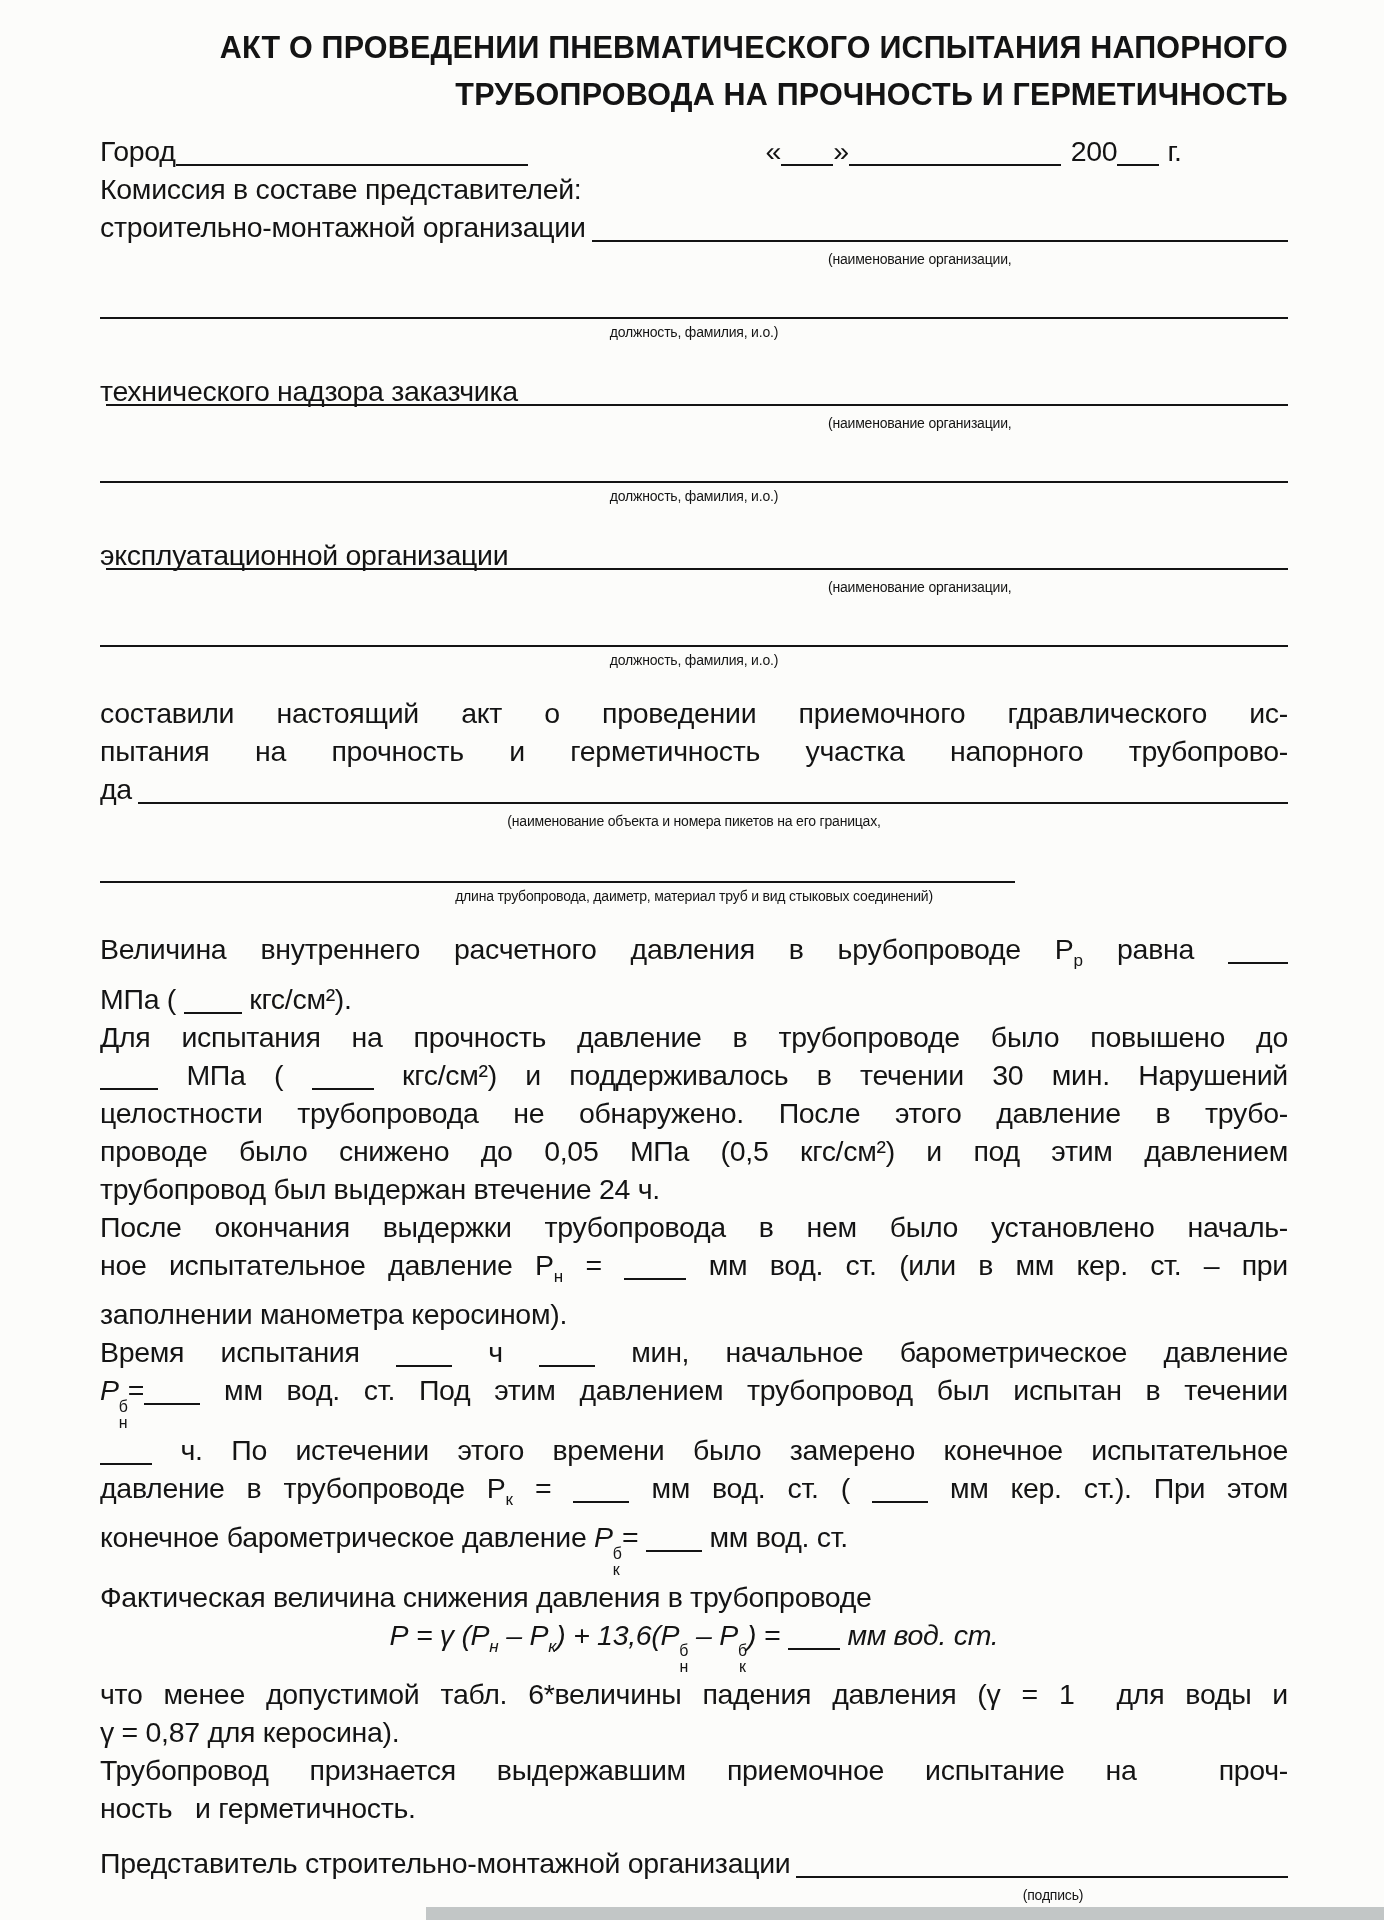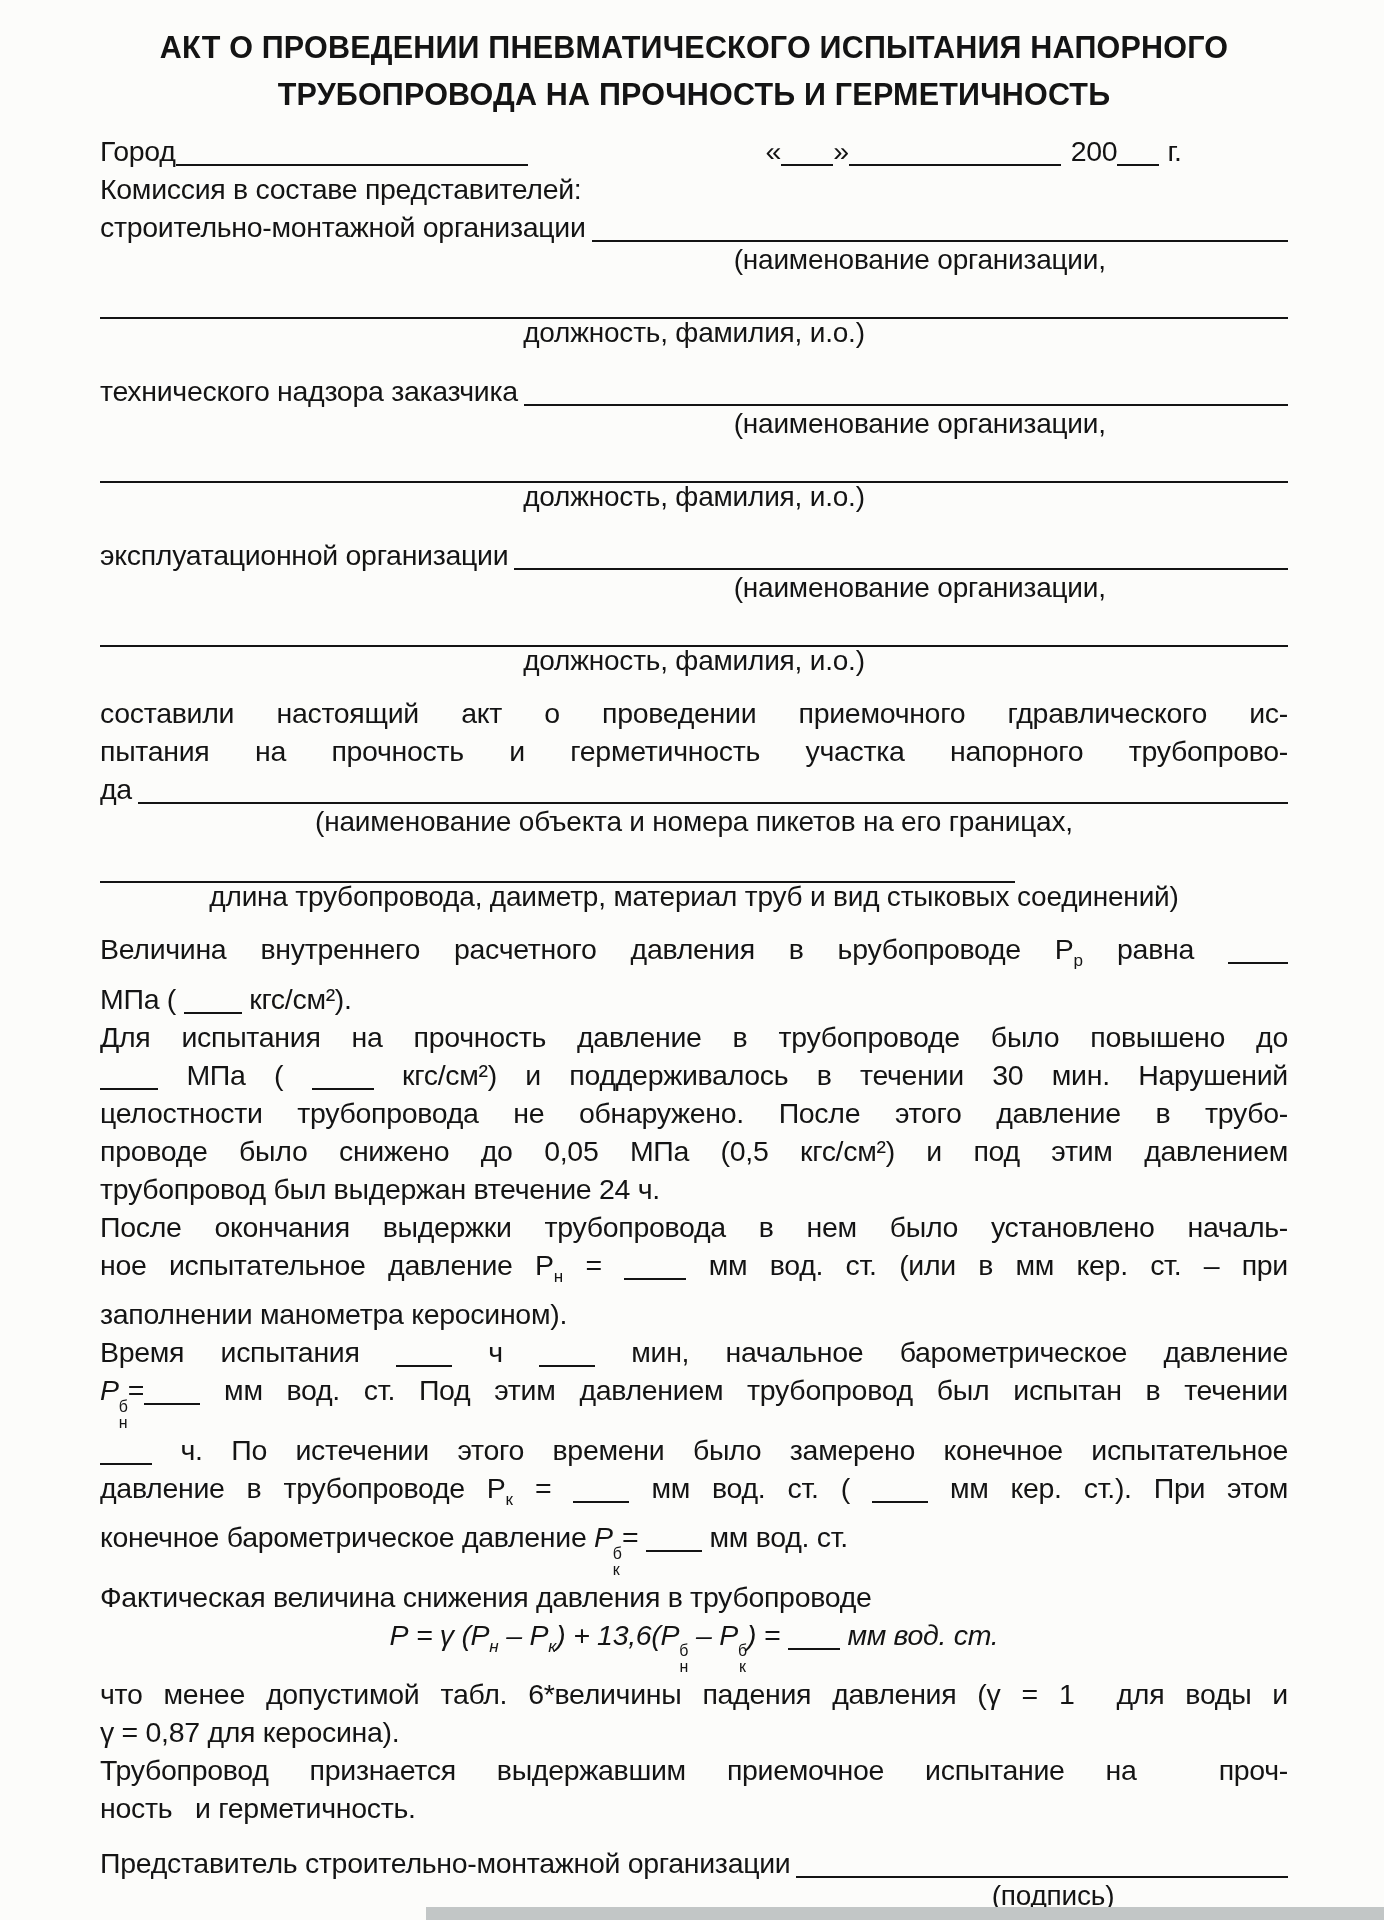--- a/index.html
+++ b/index.html
@@ -2,39 +2,39 @@
 <html lang="ru"><head>
 <meta charset="utf-8">
 <style>
   html,body{margin:0;padding:0;background:#ffffff;}
   .page{
     position:relative;width:1384px;height:1920px;overflow:hidden;
     background:#fcfcfa;color:#141414;
     font-family:"Liberation Sans", sans-serif;
   }
   .content{padding:24px 96px 0 100px;font-size:28.5px;line-height:38px;letter-spacing:-0.3px;}
-  .title{font-weight:700;font-size:30.5px;line-height:47px;letter-spacing:0.2px;text-align:center;margin-bottom:14px;}
+  .title{font-weight:700;font-size:30.5px;line-height:47px;letter-spacing:0.2px;text-align:right;margin-bottom:14px;}
   .ln{min-height:38px;width:100%;}
   .j{text-align:justify;text-align-last:justify;}
   .c{text-align:right;text-align-last:center;}
   .it{font-style:italic;}
   i{font-style:italic;}
   .blank{display:inline-block;height:12px;border-bottom:2.5px solid #141414;vertical-align:-5px;}
   .gap{display:inline-block;height:1px;}
   .row{display:flex;width:100%;}
   .row>.lbl{white-space:nowrap;}
   .fill{flex:1;position:relative;min-width:40px;}
   .fill::after{content:"";position:absolute;left:6px;right:0;bottom:4px;border-top:2.5px solid #141414;}
-  .cap{font-size:28px;line-height:27px;letter-spacing:-0.2px;}
+  .cap{font-size:14px;line-height:27px;letter-spacing:-0.2px;}
   .capzone{margin-left:42%;width:54%;text-align:center;}
   .capcenter{text-align:center;}
   .rule{border-top:2.5px solid #141414;height:0;}
   .r-full{margin-top:44px;}
   .r-80{width:77%;margin-top:46px;}
-  .mt26{margin-top:26px;}
+  .mt26{margin-top:26px;flex-direction:column;}
   .mt8{margin-top:20px;}
   sub{font-size:0.6em;letter-spacing:0;}
   .stk{display:inline-flex;flex-direction:column;font-size:0.56em;line-height:1.05;vertical-align:-0.72em;letter-spacing:0;font-style:normal;}
   .stk span{display:block;height:1em;}
   .heading{text-align:center;letter-spacing:0.2px;}
   .sigrow{display:flex;margin-top:17px;align-items:flex-end;}
   .sigcap{margin-left:auto;margin-right:70px;width:330px;text-align:center;}
   .scanbar{position:absolute;right:0;bottom:0;height:13px;width:958px;background:#c2c6c6;}
 </style>
 </head>

